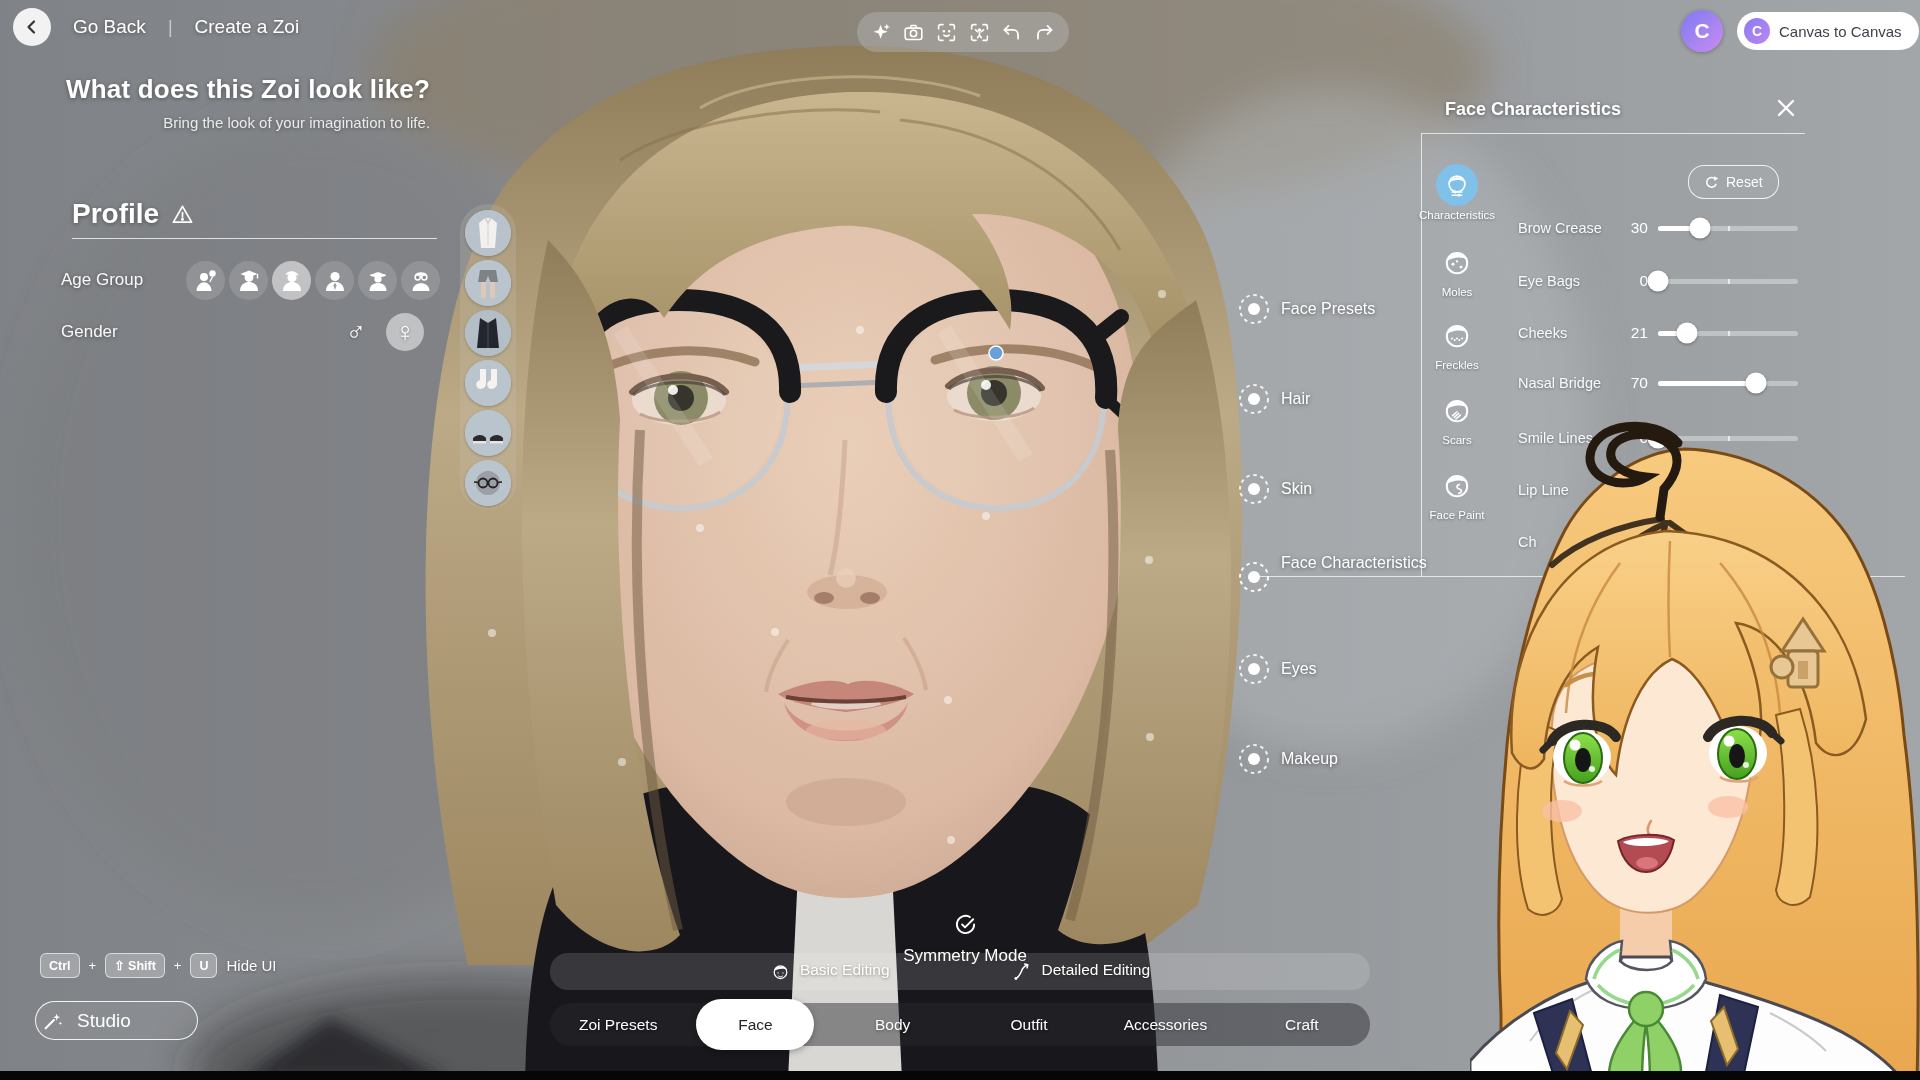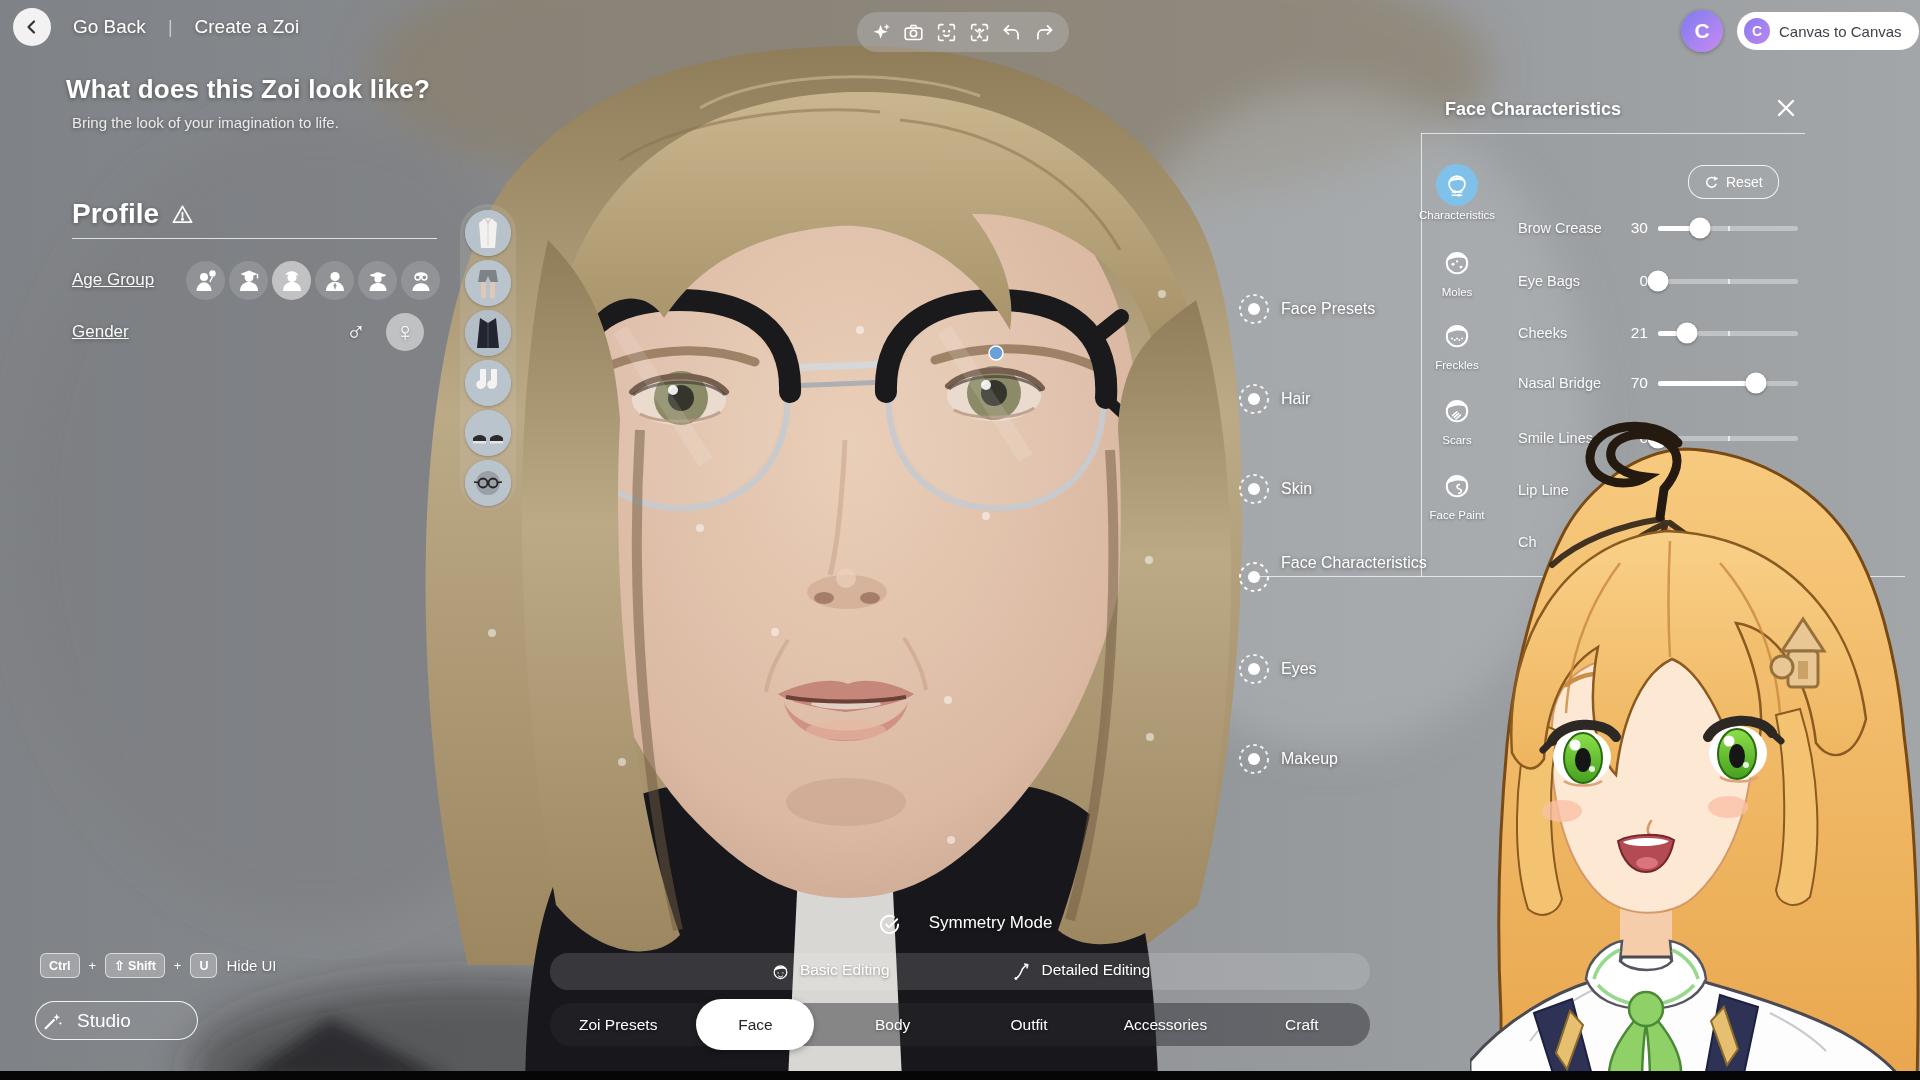--- a/index.html
+++ b/index.html
@@ -21,26 +21,26 @@
   .logo-circle{position:absolute;left:1681px;top:10px;width:42px;height:42px;border-radius:50%;
     background:linear-gradient(135deg,#7d7bf0,#c98bf2);display:flex;align-items:center;justify-content:center;
     font-weight:bold;font-size:21px;color:#fff;border:none;cursor:pointer;box-shadow:0 1px 4px rgba(0,0,0,.3);}
   .upload{position:absolute;left:1737px;top:12px;height:38px;border-radius:19px;background:#fff;border:none;cursor:pointer;
     display:flex;align-items:center;gap:9px;padding:0 17px 0 7px;}
   .upload .mini-c{width:26px;height:26px;border-radius:50%;background:linear-gradient(135deg,#8d7bf0,#b987f0);
     display:flex;align-items:center;justify-content:center;color:#fff;font-weight:bold;font-size:14px;}
   .upload span.lbl{font-size:15px;color:#41414a;}
 
   
-  .intro{position:absolute;left:66px;top:74px;}
+  .intro{position:absolute;left:66px;top:74px;text-align:right;}
   .intro h1{margin:0;font-size:26px;font-weight:bold;letter-spacing:.2px;}
   .intro p{margin:9px 0 0 6px;font-size:15px;color:rgba(255,255,255,.85);}
   .profile-title{position:absolute;left:72px;top:198px;display:flex;align-items:center;gap:12px;font-size:28px;font-weight:bold;}
   .pdivider{position:absolute;left:72px;top:238px;width:365px;height:1px;background:rgba(255,255,255,.75);}
-  .prow-label{position:absolute;left:72px;font-size:17px;color:rgba(255,255,255,.95);text-decoration:underline;}
+  .prow-label{position:absolute;left:61px;font-size:17px;color:rgba(255,255,255,.95);}
   .age-row{position:absolute;left:186px;top:261px;display:flex;gap:4px;}
   .age-btn{width:39px;height:39px;border-radius:50%;background:rgba(255,255,255,.14);border:none;cursor:pointer;
     display:flex;align-items:center;justify-content:center;padding:0;}
   .age-btn.sel{background:rgba(255,255,255,.52);}
   .gender-btn{position:absolute;top:313px;width:38px;height:38px;border-radius:50%;border:none;background:transparent;cursor:pointer;
     color:#fff;font-size:27px;line-height:38px;text-align:center;padding:0;text-shadow:0 1px 3px rgba(0,0,0,.35);}
   .gender-btn.sel{background:rgba(255,255,255,.5);}
 
   
   .equip-strip{position:absolute;left:460px;top:204px;width:56px;height:306px;border-radius:28px;
@@ -67,22 +67,22 @@
   .srow{position:absolute;left:1518px;height:22px;display:flex;align-items:center;}
   .slabel{width:100px;font-size:14.5px;color:rgba(255,255,255,.95);text-shadow:0 1px 3px rgba(0,0,0,.35);}
   .sval{width:30px;text-align:right;font-size:15.5px;font-weight:500;}
   .track{width:140px;height:5px;margin-left:10px;border-radius:3px;background:rgba(255,255,255,.35);position:relative;cursor:pointer;}
   .track .fill{position:absolute;left:0;top:0;bottom:0;width:var(--pct,0%);background:#fff;border-radius:3px;}
   .track .tick{position:absolute;left:50%;top:0;width:2px;height:5px;background:rgba(255,255,255,.65);}
   .track .thumb{position:absolute;left:var(--pct,0%);top:50%;transform:translate(-50%,-50%);width:21px;height:21px;
     border-radius:50%;background:#fff;box-shadow:0 1px 3px rgba(0,0,0,.35);}
 
   
-  .sym{position:absolute;left:800px;top:912px;width:330px;display:flex;justify-content:center;gap:28px;
-    font-size:17px;cursor:pointer;background:none;border:none;color:#fff;text-shadow:0 1px 4px rgba(0,0,0,.45);}
+  .sym{position:absolute;left:800px;top:912px;width:330px;display:flex;align-items:center;justify-content:center;gap:10px;
+    font-size:17px;cursor:pointer;background:none;border:none;color:#fff;text-shadow:0 1px 4px rgba(0,0,0,.45);flex-direction:column;}
   .editbar{position:absolute;left:550px;top:953px;width:820px;height:37px;border-radius:18px;
     background:rgba(255,255,255,.14);display:flex;align-items:center;justify-content:center;gap:110px;}
   .emode{display:flex;gap:9px;font-size:15.5px;color:#fff;background:none;border:none;cursor:pointer;
     text-shadow:0 1px 3px rgba(0,0,0,.4);}
   .tabbar{position:absolute;left:550px;top:1003px;width:820px;height:43px;border-radius:21px;
     background:rgba(40,40,46,.46);display:flex;align-items:center;}
   .tab{flex:1;text-align:center;font-size:15.5px;color:#fff;background:none;border:none;cursor:pointer;
     text-shadow:0 1px 3px rgba(0,0,0,.4);padding:0;}
   .tab.active{flex:0 0 118px;height:51px;border-radius:26px;background:#fff;color:#26262b;text-shadow:none;
     box-shadow:0 2px 6px rgba(0,0,0,.3);margin:0 10px;}

